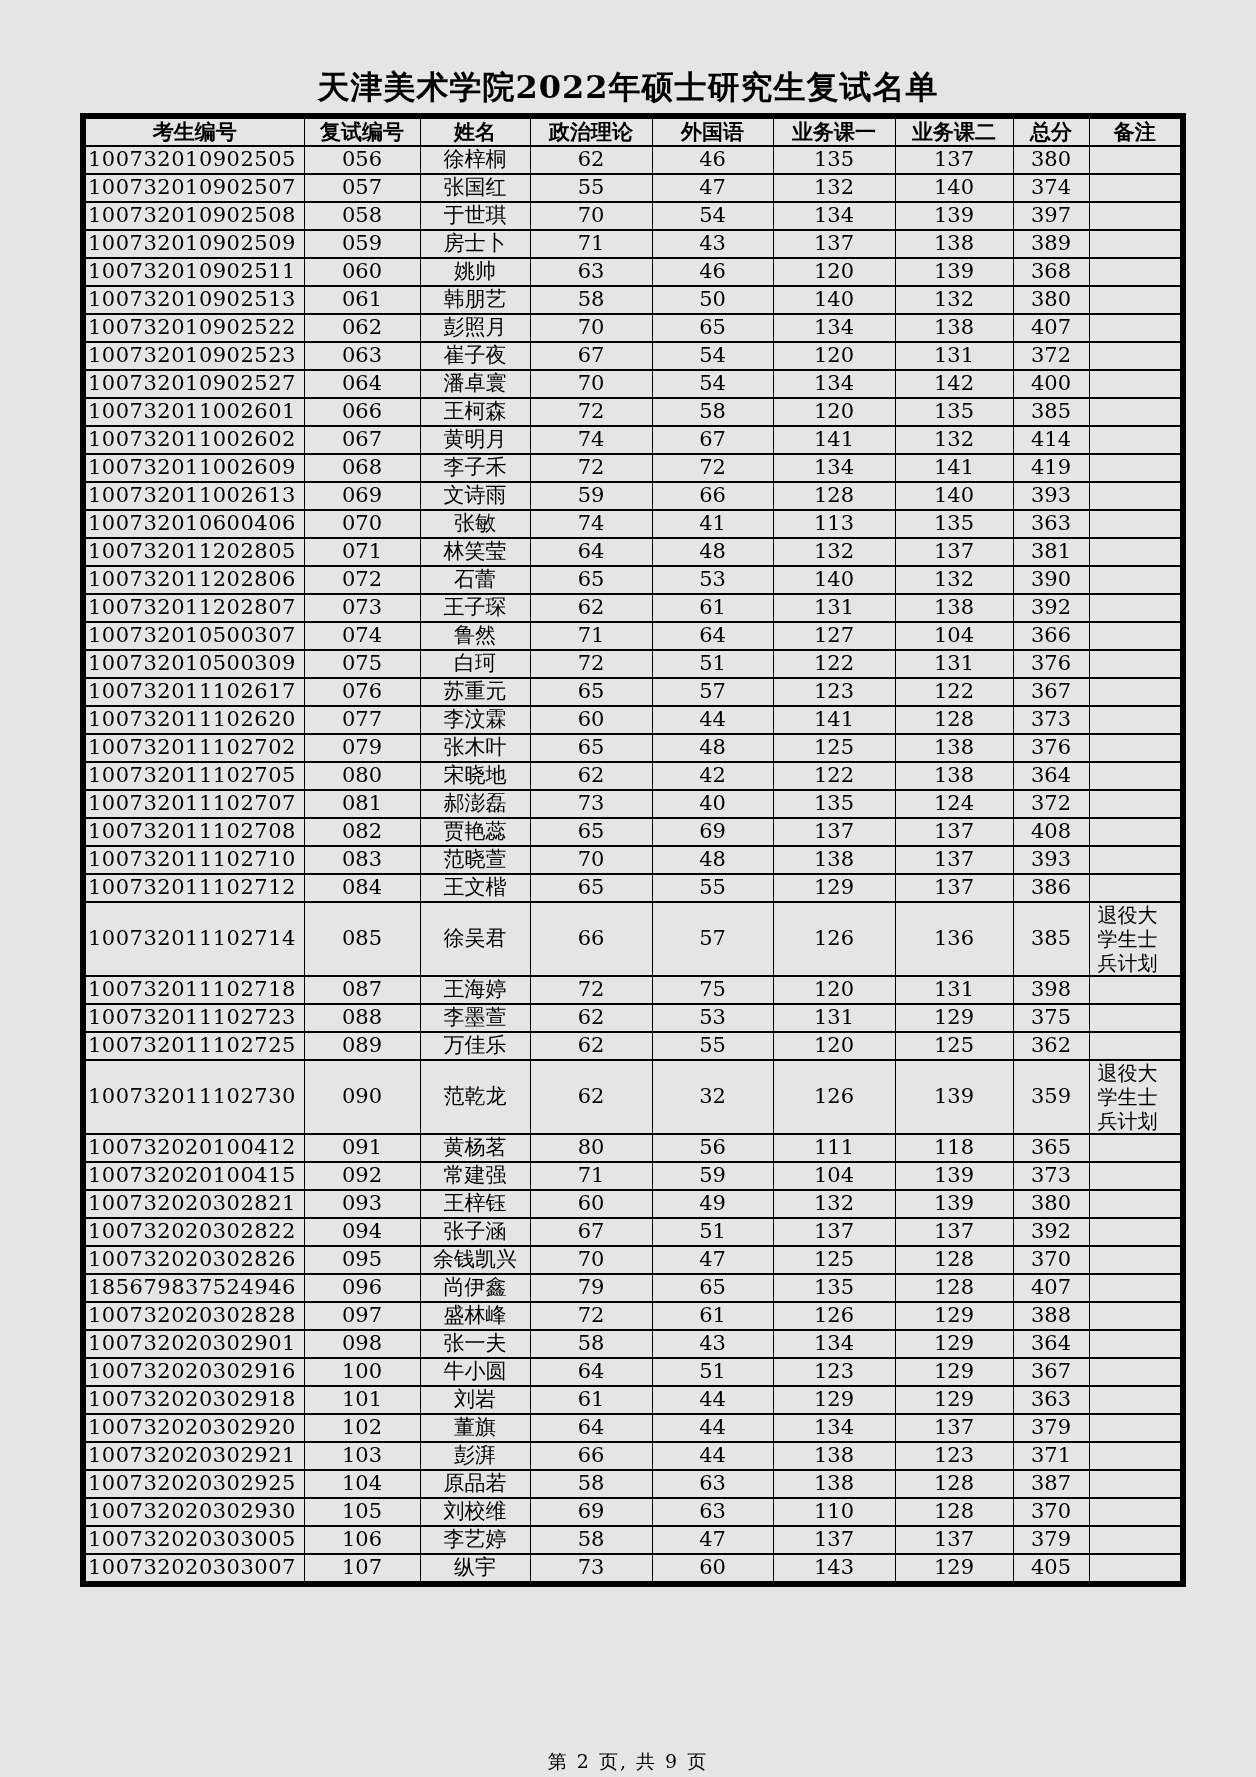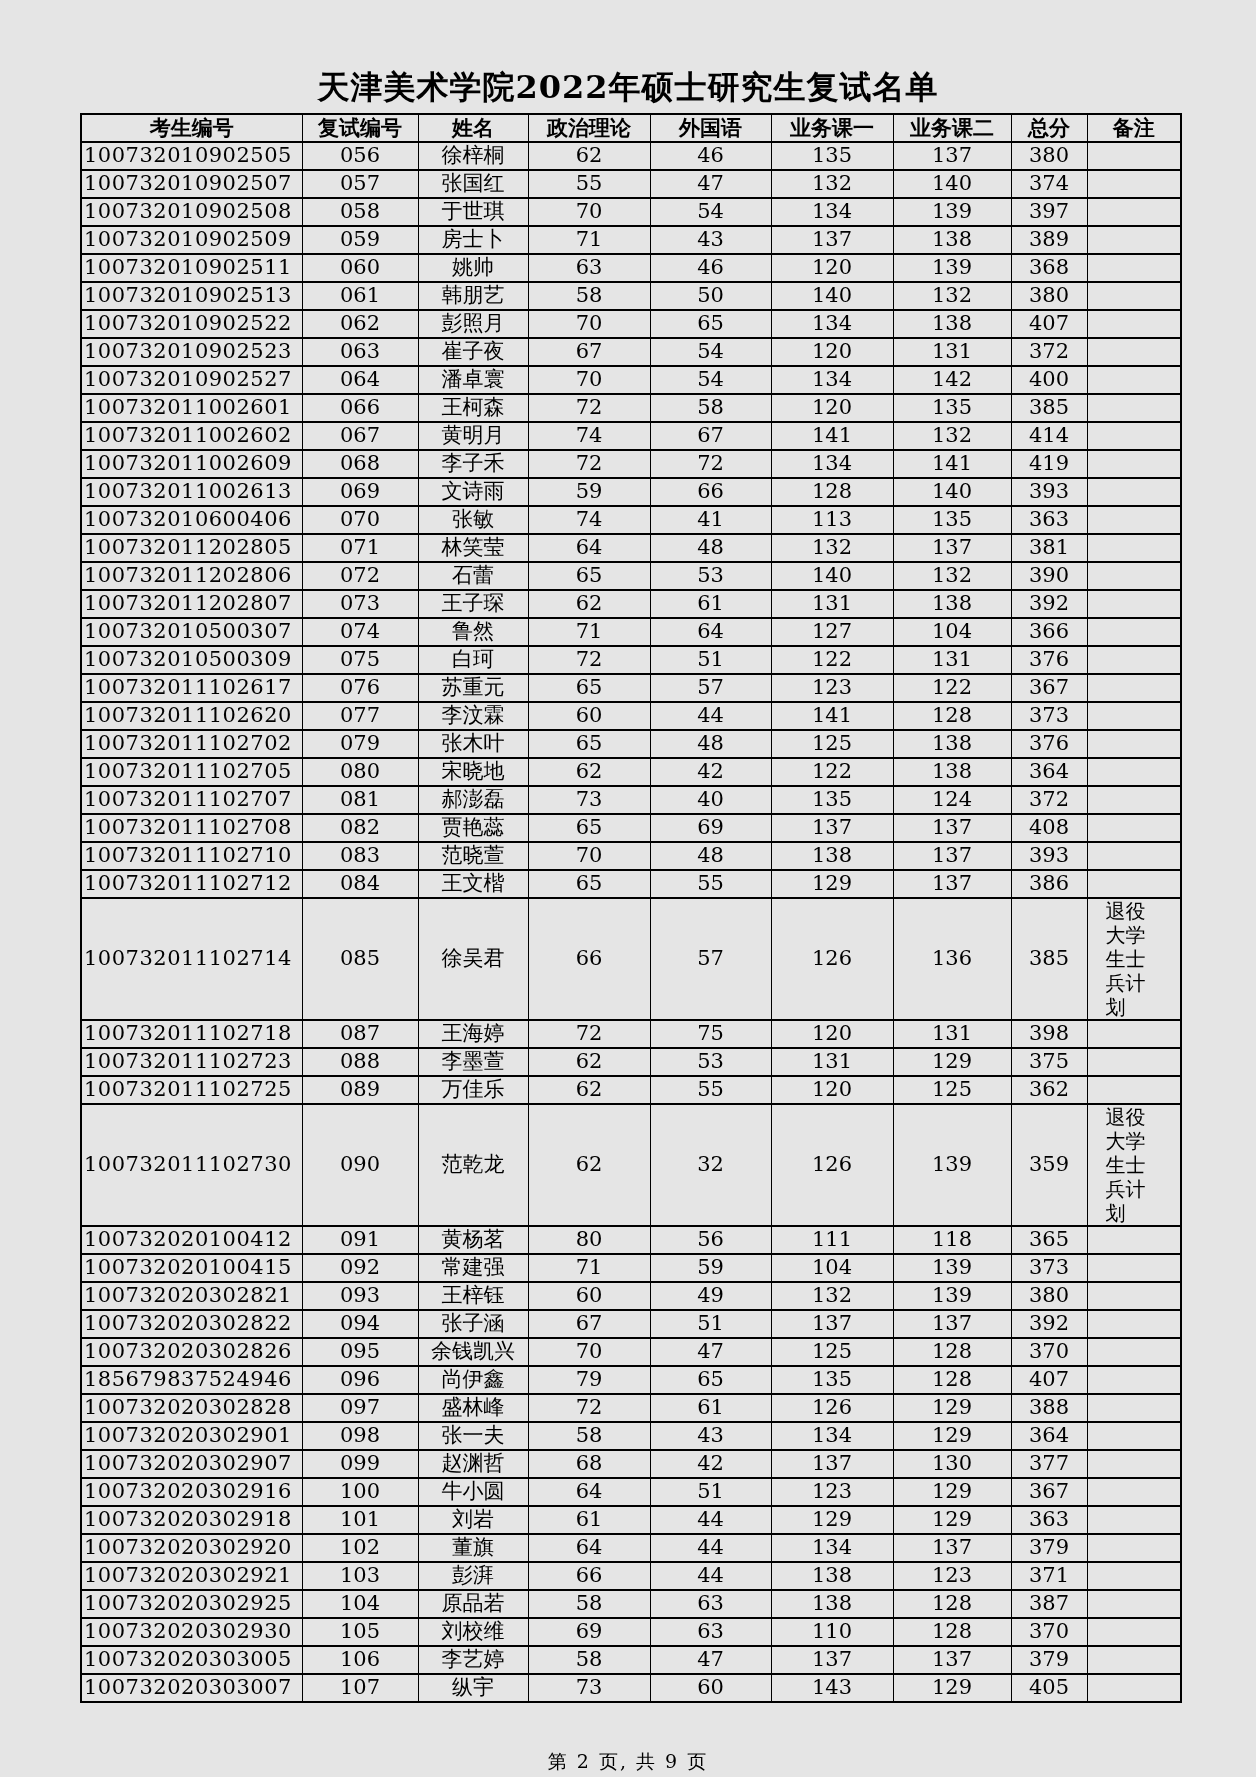--- a/index.html
+++ b/index.html
@@ -11,34 +11,34 @@
   .page { position:relative; width:1256px; height:1777px; background:#e5e5e5; overflow:hidden; }
   .doc-title {
     position:absolute; top:66px; left:0; width:100%;
     margin:0; text-align:center;
     font-size:32px; font-weight:bold; letter-spacing:1px;
     font-family:"DejaVu Serif","Liberation Serif",serif;
   }
   table.results {
     position:absolute; top:113px; left:80px;
     width:1100px; border-collapse:collapse; table-layout:fixed;
-    border:2px solid #000000;
+    border:6px solid #000000;
   }
   .results th, .results td {
     border-left:1px solid #000; border-right:1px solid #000;
     border-top:2px solid #000; border-bottom:2px solid #000;
     text-align:center; vertical-align:middle;
     font-size:21px; line-height:1.12;
     padding:0 2px; height:26px; overflow:hidden;
   }
   .results th { font-weight:bold; font-size:21px; }
   .results td.c0 { text-align:left; letter-spacing:0.5px;margin-top:37px; }
   .results td.c8 {
     text-align:left; font-size:20px; line-height:24px;
-    padding:0 18px; word-break:break-all;
+    padding:0 8px; word-break:break-all;
   }
   .page-footer {
     position:absolute; top:1749px; left:0; width:100%;
     text-align:center; font-size:19px; letter-spacing:2px;
   }
 </style>
 </head>
 <body>
 
 <div class="page">
@@ -505,31 +505,20 @@
           <td class="c1">098</td>
           <td class="c2">张一夫</td>
           <td class="c3">58</td>
           <td class="c4">43</td>
           <td class="c5">134</td>
           <td class="c6">129</td>
           <td class="c7">364</td>
           <td class="c8"></td>
         </tr>
         <tr>
-          <td class="c0">100732020302907</td>
-          <td class="c1">099</td>
-          <td class="c2">赵渊哲</td>
-          <td class="c3">68</td>
-          <td class="c4">42</td>
-          <td class="c5">137</td>
-          <td class="c6">130</td>
-          <td class="c7">377</td>
-          <td class="c8"></td>
-        </tr>
-        <tr>
           <td class="c0">100732020302916</td>
           <td class="c1">100</td>
           <td class="c2">牛小圆</td>
           <td class="c3">64</td>
           <td class="c4">51</td>
           <td class="c5">123</td>
           <td class="c6">129</td>
           <td class="c7">367</td>
           <td class="c8"></td>
         </tr>

